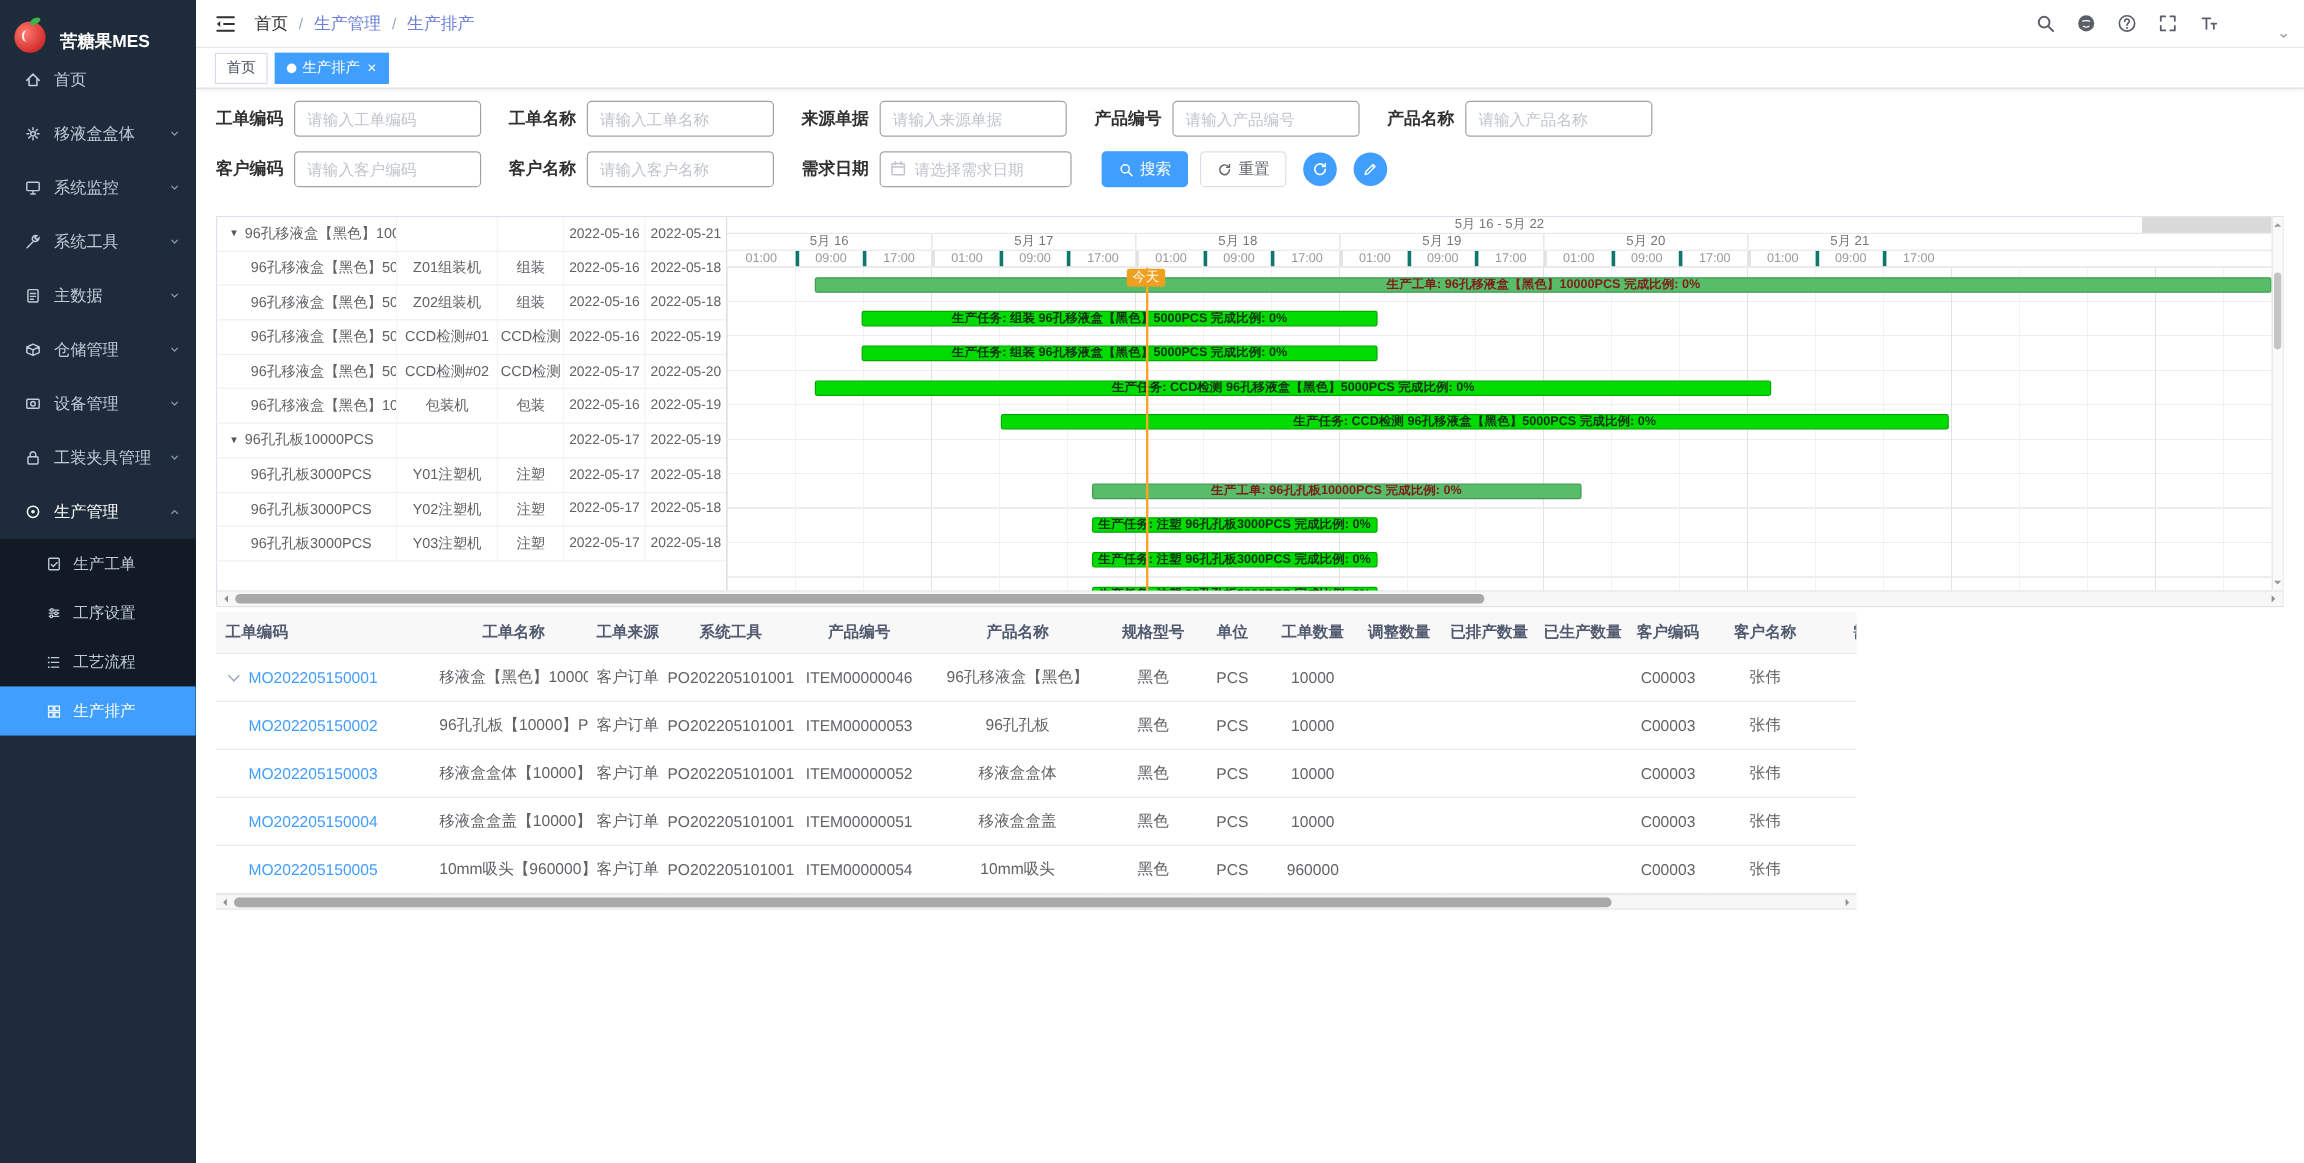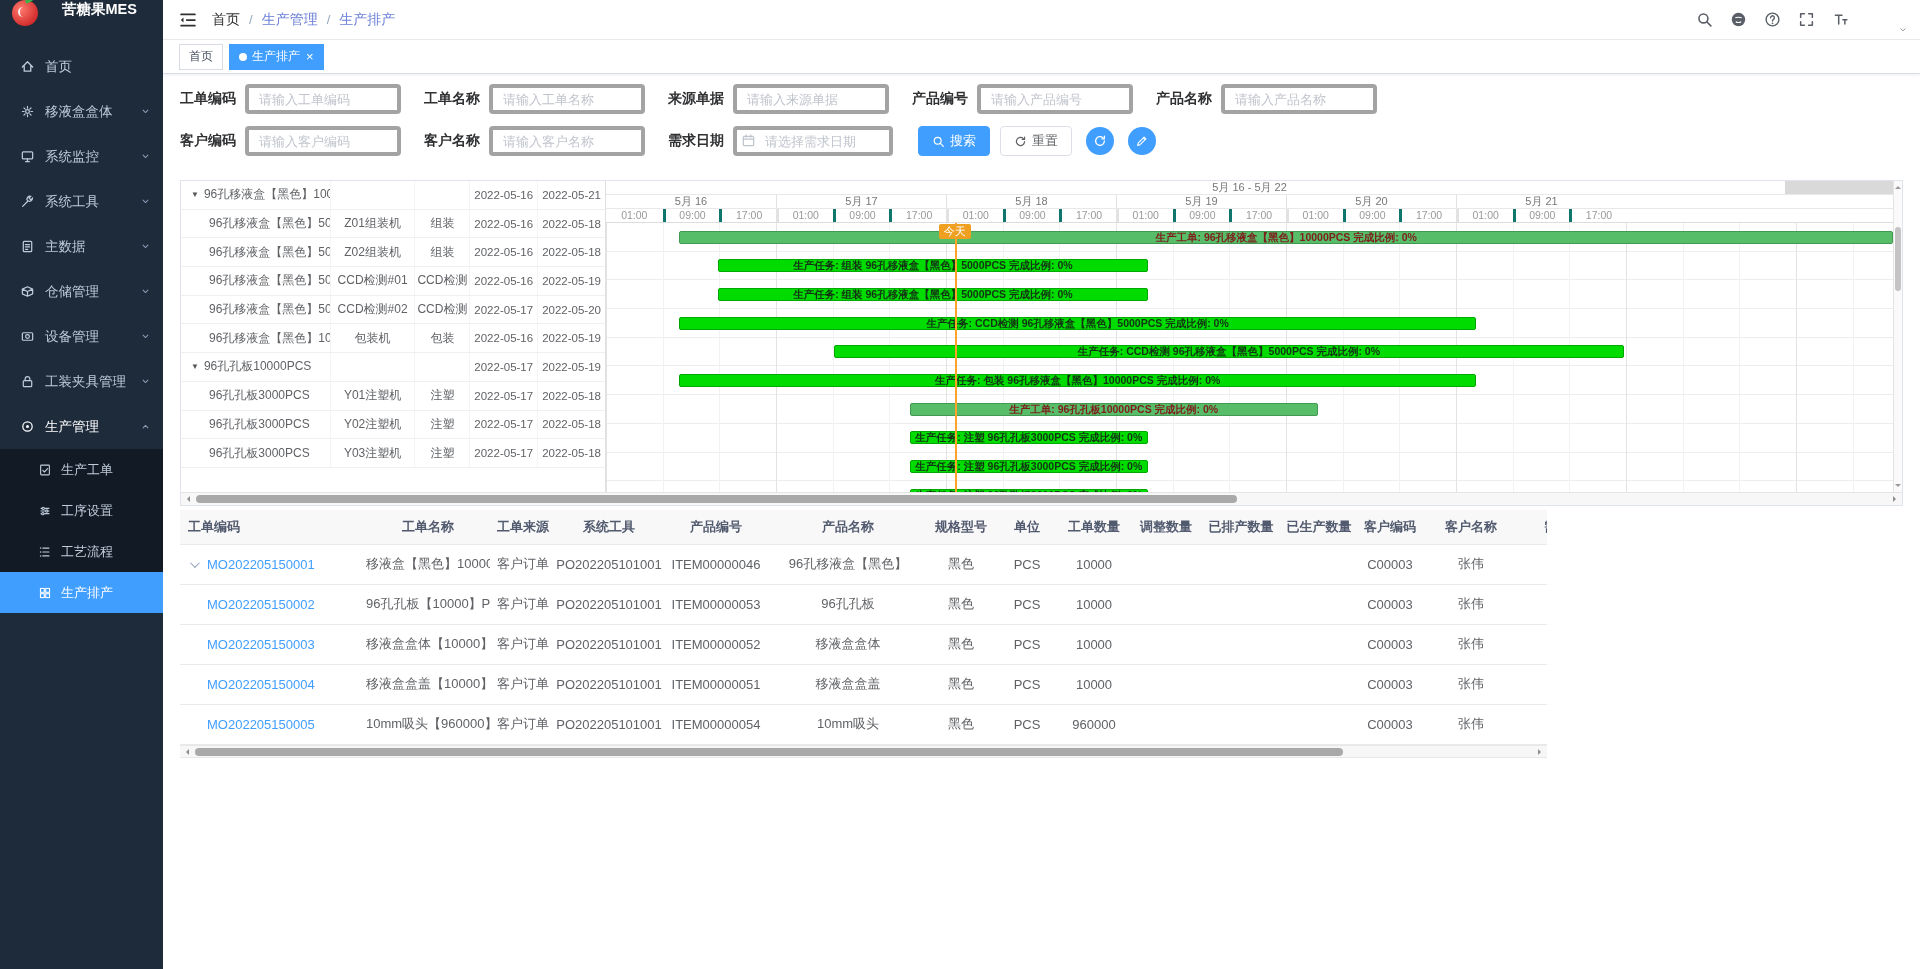--- a/index.html
+++ b/index.html
@@ -1,21 +1,21 @@
 <!DOCTYPE html>
 <html><head>
 <meta charset="utf-8">
 <style>
   *{box-sizing:border-box;margin:0;padding:0}
   html,body{width:1920px;height:969px;overflow:hidden;background:#fff;
     font-family:"Liberation Sans","DejaVu Sans",sans-serif;}
   svg{display:block}
   
   .sidebar{position:fixed;left:0;top:0;width:163px;height:969px;background:#1d2b3a;z-index:20}
-  .logo-bar{height:44px;display:flex;align-items:flex-start;gap:24px;padding-left:12px}
+  .logo-bar{height:44px;display:flex;align-items:flex-end;gap:12px;padding-left:12px}
   .logo-mark{width:26px;height:26px;border-radius:50%;flex:none;position:relative;
     background:radial-gradient(circle at 35% 35%,#ff7a6e,#d32f2f 70%)}
   .logo-mark::before{content:"";position:absolute;left:13px;top:-3px;width:9px;height:5px;border-radius:50% 50% 50% 0;
     background:#39b54a;transform:rotate(-25deg)}
   .logo-mark::after{content:"";position:absolute;left:6px;top:7px;width:8px;height:10px;border-radius:50%;
     border-left:2px solid rgba(255,255,255,.9)}
   .logo-title{color:#fff;font-size:14.5px;font-weight:700;white-space:nowrap}
   .menu-item{height:45px;display:flex;align-items:center;padding:0 12px 0 20px;color:#bfcbd9;font-size:13.5px;cursor:pointer}
   .menu-item.expanded{color:#fff}
   .menu-item .mi{width:15px;height:15px;flex:none}
@@ -49,21 +49,21 @@
     color:#495060;font-size:12px;cursor:pointer;white-space:nowrap}
   .tab.active{background:#409eff;border-color:#409eff;color:#fff}
   .tab-dot{width:8px;height:8px;border-radius:50%;background:#fff;margin-right:5px}
   .tab-close{margin-left:6px;font-size:13px;line-height:1}
   
   .filters{padding:10px 17px 0}
   .frow{display:flex;align-items:center;margin-bottom:12px}
   .field{display:flex;align-items:center;margin-right:23px}
   .flabel{font-size:14px;font-weight:700;color:#303133;margin-right:9px;white-space:nowrap}
   .fctl{position:relative}
-  .fctl input{width:156px;height:30px;border:4px solid #a3a3a3;border-radius:4px;padding:0 10px;font-size:13px;color:#606266;outline:none;
+  .fctl input{width:156px;height:30px;border:1px solid #a3a3a3;border-radius:4px;padding:0 10px;font-size:13px;color:#606266;outline:none;
     font-family:inherit}
   .fctl input::placeholder{color:#c0c4cc}
   .fctl.date input{width:160px;padding-left:28px}
   .fctl .cal{position:absolute;left:8px;top:7px;width:15px;height:15px;color:#c0c4cc;pointer-events:none}
   .btn{height:30px;border-radius:4px;font-size:13px;display:inline-flex;align-items:center;gap:5px;padding:0 13px;cursor:pointer;
     font-family:inherit}
   .btn svg{width:13px;height:13px}
   .btn-primary{background:#409eff;border:1px solid #409eff;color:#fff;margin-left:2px}
   .btn-plain{background:#fff;border:1px solid #dcdfe6;color:#606266;margin-left:10px}
   .circle-btn{width:28px;height:28px;border-radius:50%;background:#409eff;border:none;color:#fff;display:inline-flex;
@@ -657,23 +657,20 @@
               </div>
               <div class="g-bar task" style="left: 8.7%; width: 33.4%; top: 64.9px;">
                 <span>生产任务: 组装 96孔移液盒【黑色】5000PCS 完成比例: 0%</span>
               </div>
               <div class="g-bar task" style="left: 5.7%; width: 61.9%; top: 93.6px;">
                 <span>生产任务: CCD检测 96孔移液盒【黑色】5000PCS 完成比例: 0%</span>
               </div>
               <div class="g-bar task" style="left: 17.7%; width: 61.4%; top: 122.3px;">
                 <span>生产任务: CCD检测 96孔移液盒【黑色】5000PCS 完成比例: 0%</span>
               </div>
-              <div class="g-bar task" style="left: 5.7%; width: 61.9%; top: 151px;">
-                <span>生产任务: 包装 96孔移液盒【黑色】10000PCS 完成比例: 0%</span>
-              </div>
               <div class="g-bar project" style="left: 23.6%; width: 31.7%; top: 179.7px;">
                 <span>生产工单: 96孔孔板10000PCS 完成比例: 0%</span>
               </div>
               <div class="g-bar task" style="left: 23.6%; width: 18.5%; top: 208.4px;">
                 <span>生产任务: 注塑 96孔孔板3000PCS 完成比例: 0%</span>
               </div>
               <div class="g-bar task" style="left: 23.6%; width: 18.5%; top: 237.1px;">
                 <span>生产任务: 注塑 96孔孔板3000PCS 完成比例: 0%</span>
               </div>
               <div class="g-bar task" style="left: 23.6%; width: 18.5%; top: 265.8px;">

